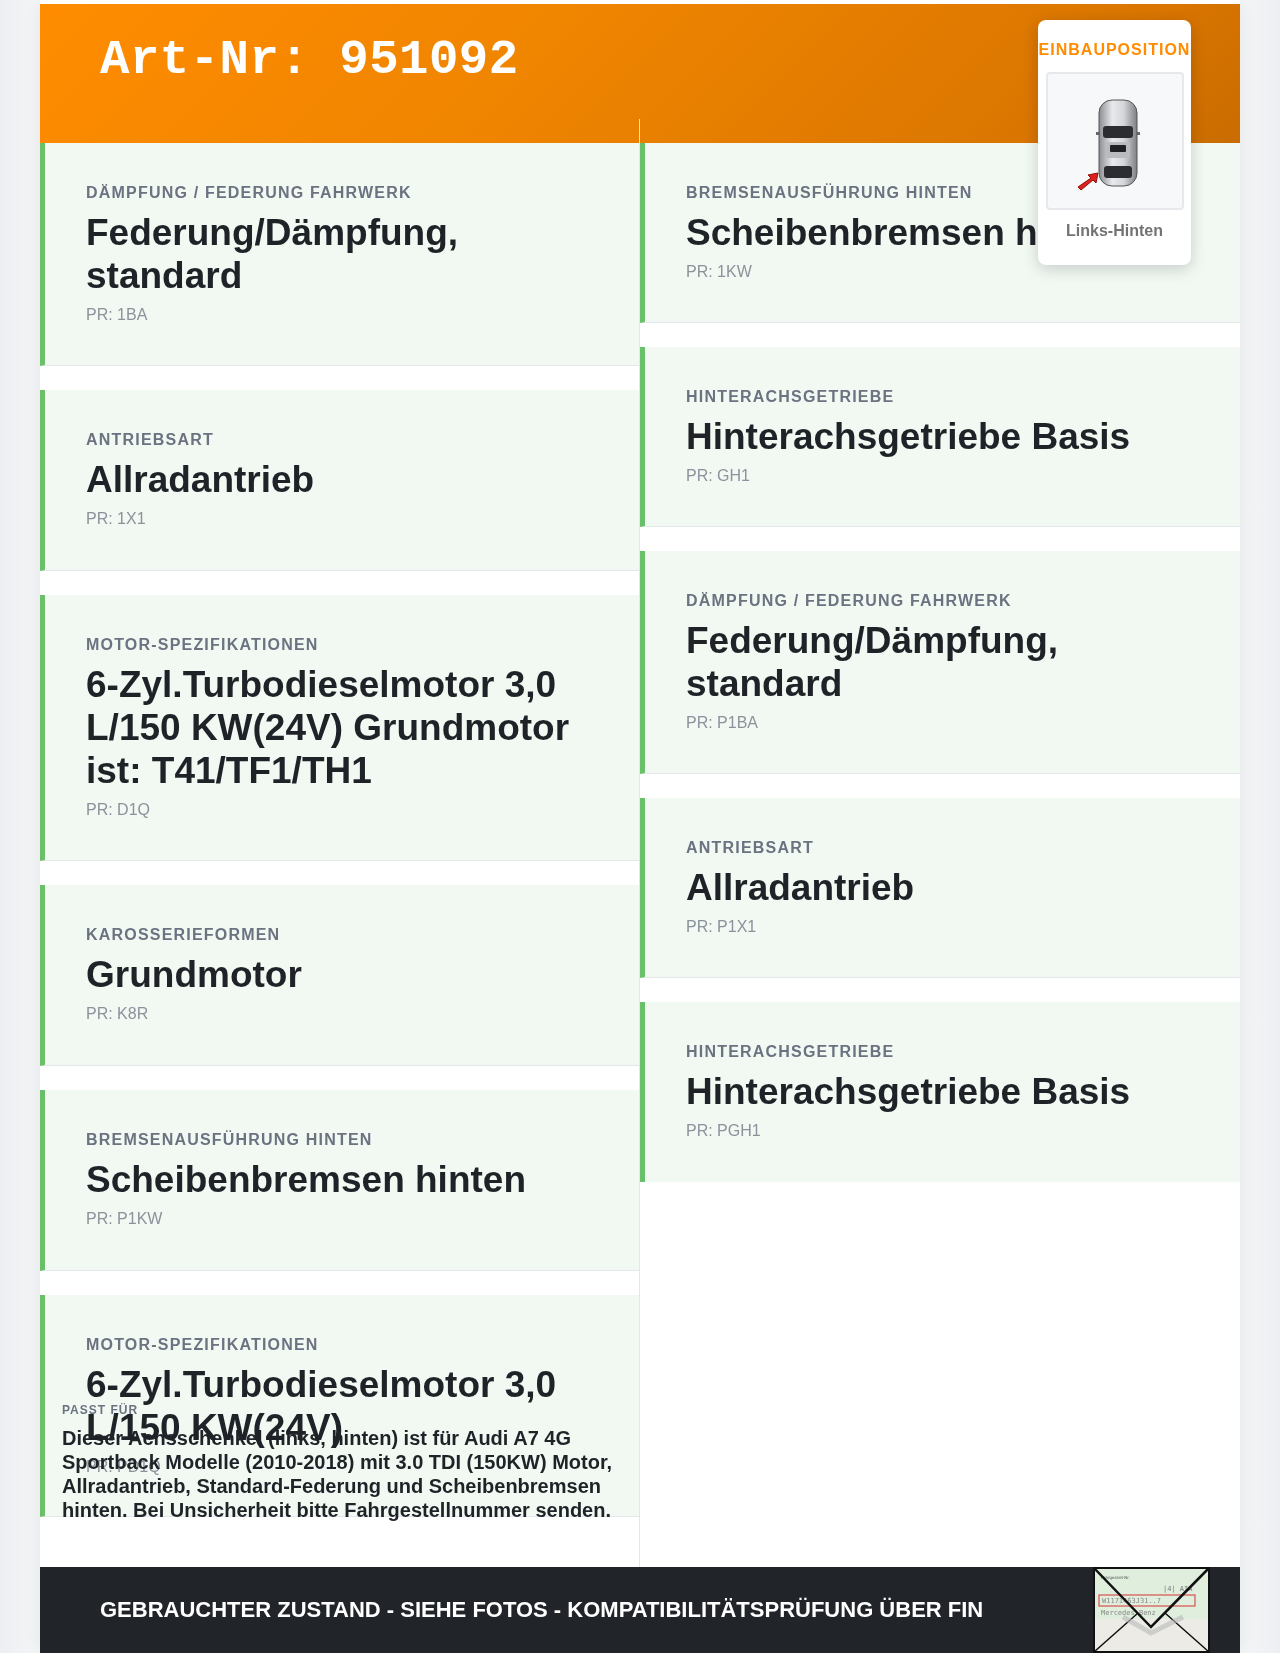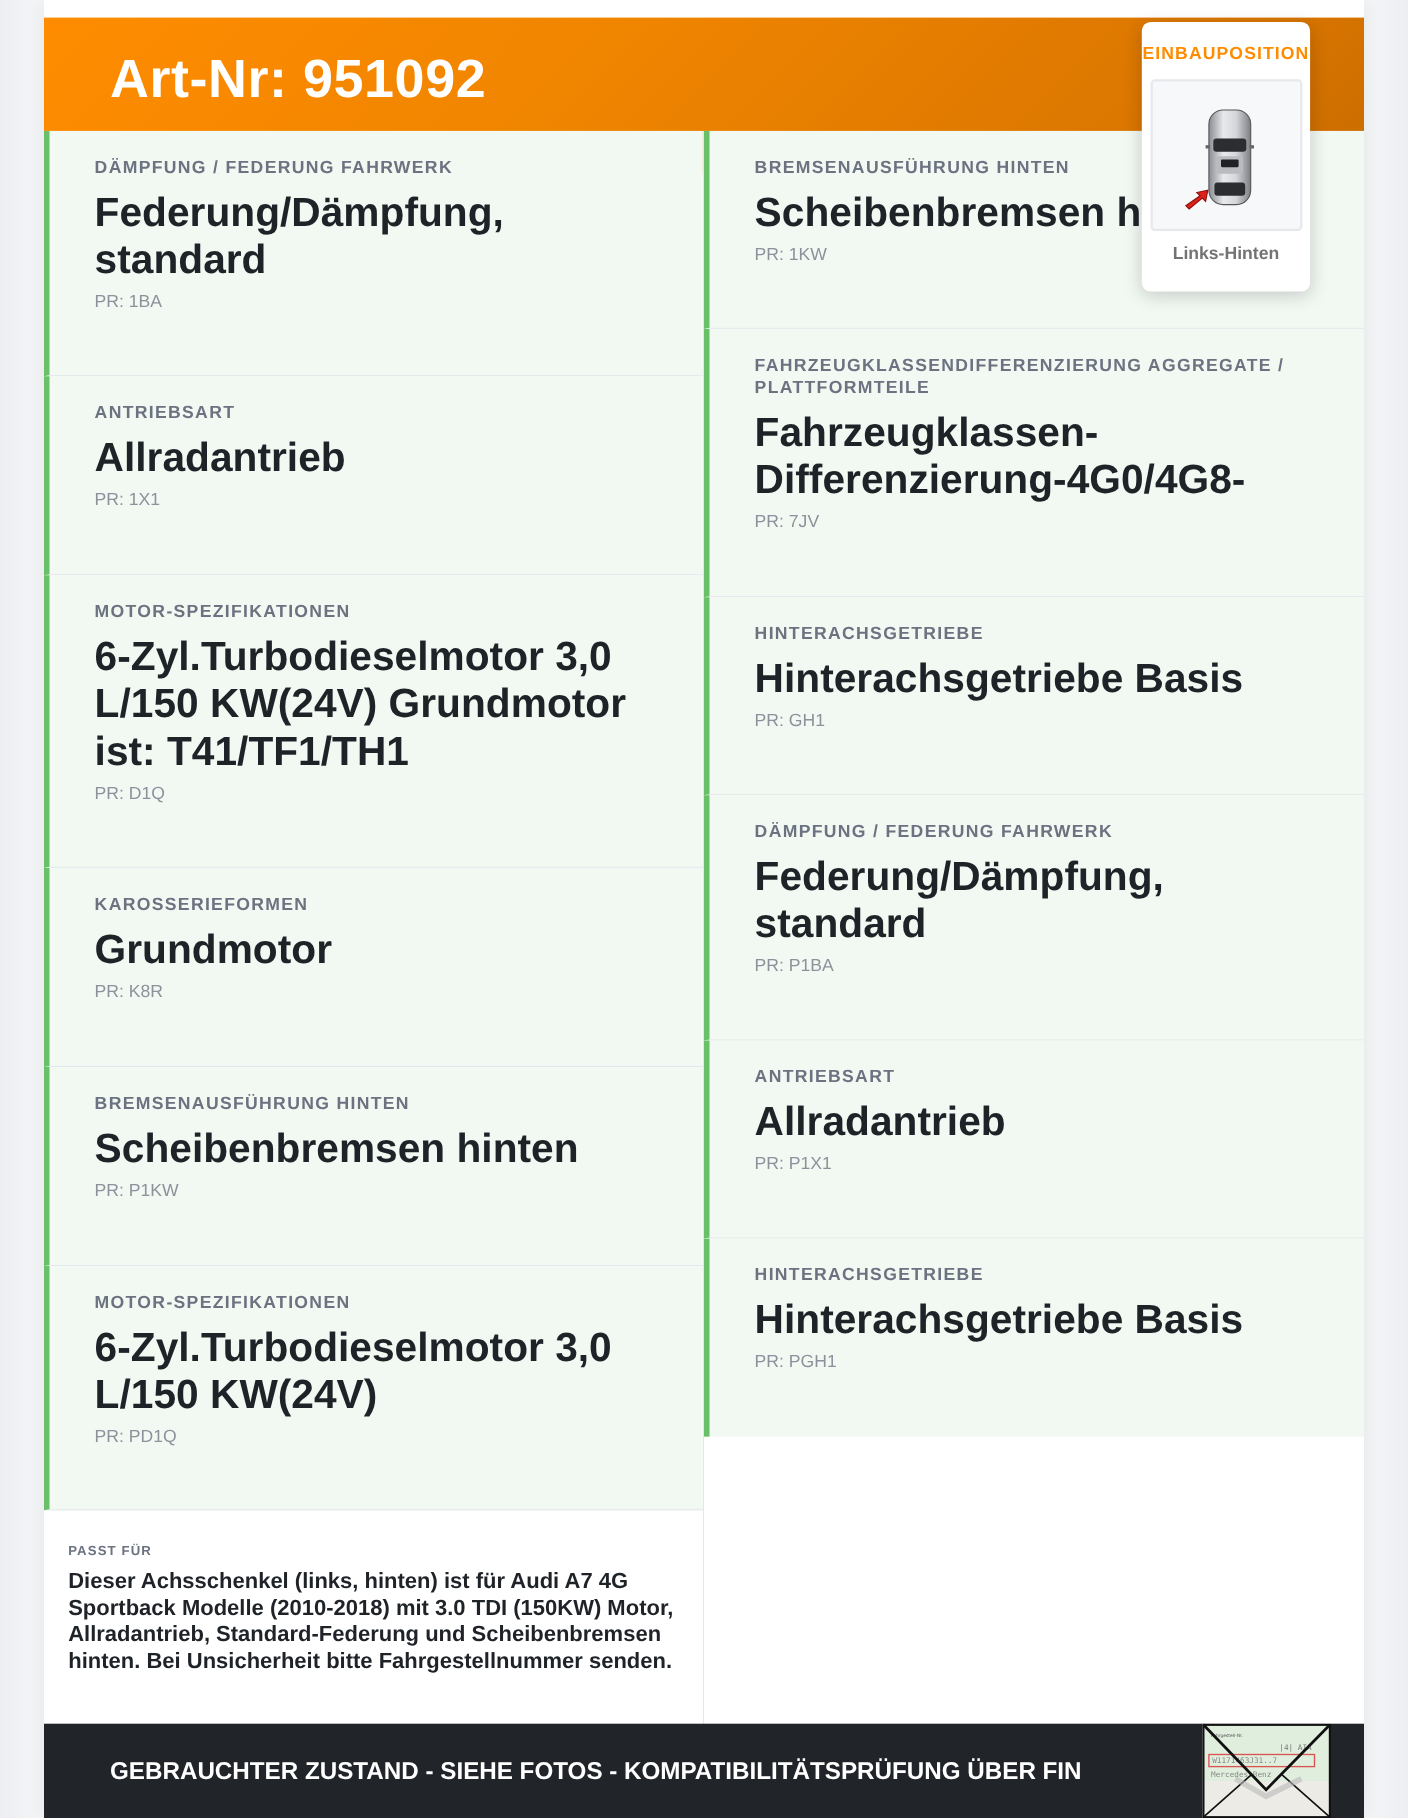--- a/index.html
+++ b/index.html
@@ -15,23 +15,24 @@
       position: absolute;
       left: 40px;
       top: 0;
       width: 1200px;
       height: 1653px;
       background: #ffffff;
       box-shadow: 0 0 18px rgba(0,0,0,0.08);
     }
     .header {
       position: absolute;
-      left: 0; top: 16px;
+      left: 0; top: 4px;
       width: 1200px; height: 141px;
       background: linear-gradient(135deg, #ff8c00 0%, #f08500 40%, #d97500 85%, #c96c00 100%);
+      font-family: Liberation Mono, monospace;
     }
     .header-title {
       position: absolute;
       left: 60px; top: 28px;
       font-size: 49px;
       font-weight: bold;
       color: #ffffff;
       letter-spacing: 0.5px;
     }
     .pos-card {
@@ -72,21 +73,22 @@
       top: 119px;
     }
     .col-left { left: 0; width: 599px; border-right: 1px solid #e3e6ea; height: 1448px; }
     .col-right { left: 600px; width: 600px; }
     .spec {
       position: relative;
       background: #f2f9f3;
       border-left: 5px solid #6abf69;
       border-bottom: 1px solid #e4e8ec;
       box-sizing: border-box;
-      padding: 24px 40px 0 41px;
+      padding: 40px 40px 0 41px;
+      margin-top: 24px;
     }
     .spec-cat {
       font-size: 16px;
       font-weight: bold;
       color: #6b7280;
       letter-spacing: 1.2px;
       text-transform: uppercase;
       line-height: 20px;
     }
     .spec-val {
@@ -206,25 +208,20 @@
       <div class="spec-pr">PR: PD1Q</div>
     </div>
   </div>
 
   <div class="col col-right">
     <div class="spec" style="height:180px; padding-right:230px">
       <div class="spec-cat">Bremsenausführung hinten</div>
       <div class="spec-val" style="white-space:nowrap">Scheibenbremsen hinten</div>
       <div class="spec-pr">PR: 1KW</div>
     </div>
-    <div class="spec" style="height:244px">
-      <div class="spec-cat">Fahrzeugklassendifferenzierung Aggregate / Plattformteile</div>
-      <div class="spec-val">Fahrzeugklassen-Differenzierung-4G0/4G8-</div>
-      <div class="spec-pr">PR: 7JV</div>
-    </div>
     <div class="spec" style="height:180px">
       <div class="spec-cat">Hinterachsgetriebe</div>
       <div class="spec-val">Hinterachsgetriebe Basis</div>
       <div class="spec-pr">PR: GH1</div>
     </div>
     <div class="spec" style="height:223px">
       <div class="spec-cat">Dämpfung / Federung Fahrwerk</div>
       <div class="spec-val">Federung/Dämpfung, standard</div>
       <div class="spec-pr">PR: P1BA</div>
     </div>

